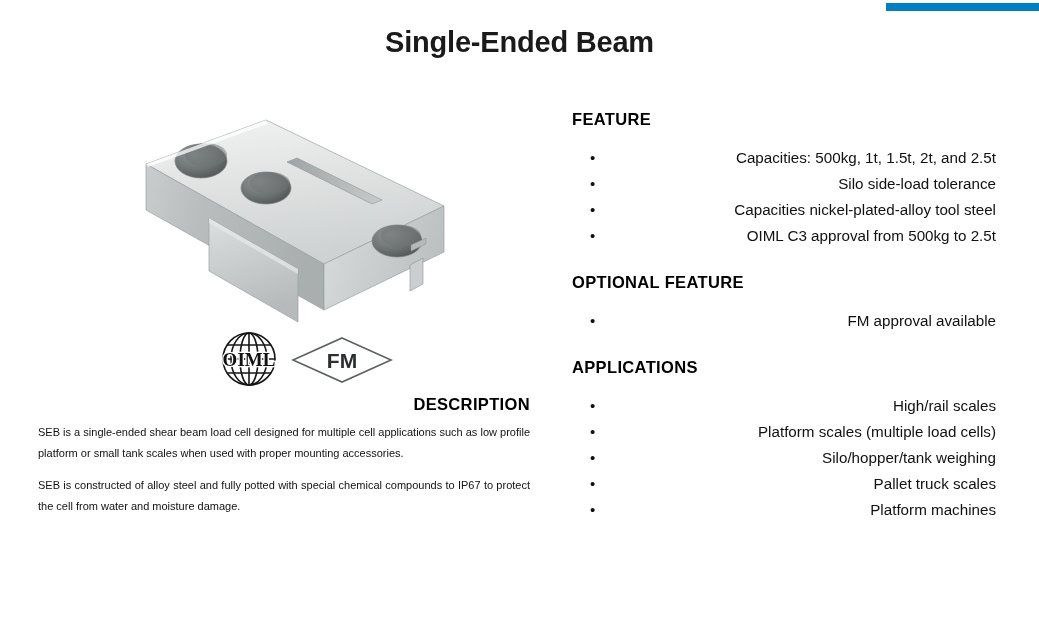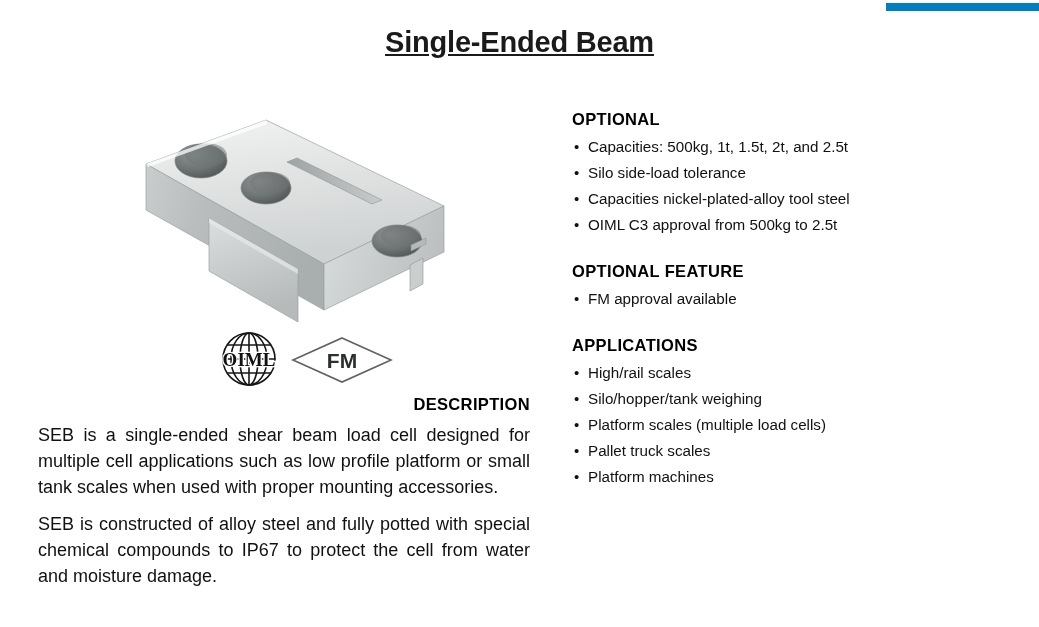--- a/index.html
+++ b/index.html
@@ -32,21 +32,20 @@
     position: absolute;
     left: 0;
     top: 26px;
     width: 1039px;
     text-align: center;
     font-family: "Liberation Sans", sans-serif;
     font-weight: bold;
     font-size: 29px;
     letter-spacing: -0.2px;
     color: #1a1a1a;
-    text-decoration: underline;
   }
 
   
   #left-col {
     position: absolute;
     left: 38px;
     top: 100px;
     width: 492px;
   }
 
@@ -85,43 +84,44 @@
   #description-block {
     position: absolute;
     left: 38px;
     top: 395px;
     width: 492px;
   }
   #description-block h2.section-head { margin-bottom: 8px; text-align: right; }
 
   p.body-para {
     margin: 0 0 11px 0;
-    font-size: 18px;
-    line-height: 26px;
+    font-size: 11px;
+    line-height: 21px;
     text-align: justify;
     text-justify: inter-word;
     color: #111;
   }
   p.body-para:last-child { margin-bottom: 0; }
 
   
   #right-col {
     position: absolute;
     left: 572px;
     top: 110px;
     width: 440px;
   }
   .right-section { margin-bottom: 0; }
   .right-section + .right-section { margin-top: 24px; }
   .right-section h2.section-head { margin-bottom: 5px; }
 
   ul.bullets {
     list-style: none;
-    margin: 0;
+    margin: 16px;
     padding: 0;
+    text-align: right;
   }
   ul.bullets li {
     position: relative;
     padding-left: 16px;
     font-size: 15.2px;
     line-height: 26px;
     color: #111;
     white-space: nowrap;
   }
   ul.bullets li::before {
@@ -234,40 +234,40 @@
 
 <div id="description-block">
   <h2 class="section-head">DESCRIPTION</h2>
   <p class="body-para">SEB is a single-ended shear beam load cell designed for multiple cell applications such as low profile platform or small tank scales when used with proper mounting accessories.</p>
   <p class="body-para">SEB is constructed of alloy steel and fully potted with special chemical compounds to IP67 to protect the cell from water and moisture damage.</p>
 </div>
 
 <div id="right-col">
 
   <div class="right-section">
-    <h2 class="section-head">OPTIONAL</h2>
+    <h2 class="section-head">FEATURE</h2>
     <ul class="bullets">
       <li>Capacities: 500kg, 1t, 1.5t, 2t, and 2.5t</li>
       <li>Silo side-load tolerance</li>
       <li>Capacities nickel-plated-alloy tool steel</li>
       <li>OIML C3 approval from 500kg to 2.5t</li>
     </ul>
   </div>
 
   <div class="right-section">
     <h2 class="section-head">OPTIONAL FEATURE</h2>
     <ul class="bullets">
       <li>FM approval available</li>
     </ul>
   </div>
 
   <div class="right-section">
     <h2 class="section-head">APPLICATIONS</h2>
     <ul class="bullets">
       <li>High/rail scales</li>
+      <li>Platform scales (multiple load cells)</li>
       <li>Silo/hopper/tank weighing</li>
-      <li>Platform scales (multiple load cells)</li>
       <li>Pallet truck scales</li>
       <li>Platform machines</li>
     </ul>
   </div>
 
 </div>
 
 </body></html>

